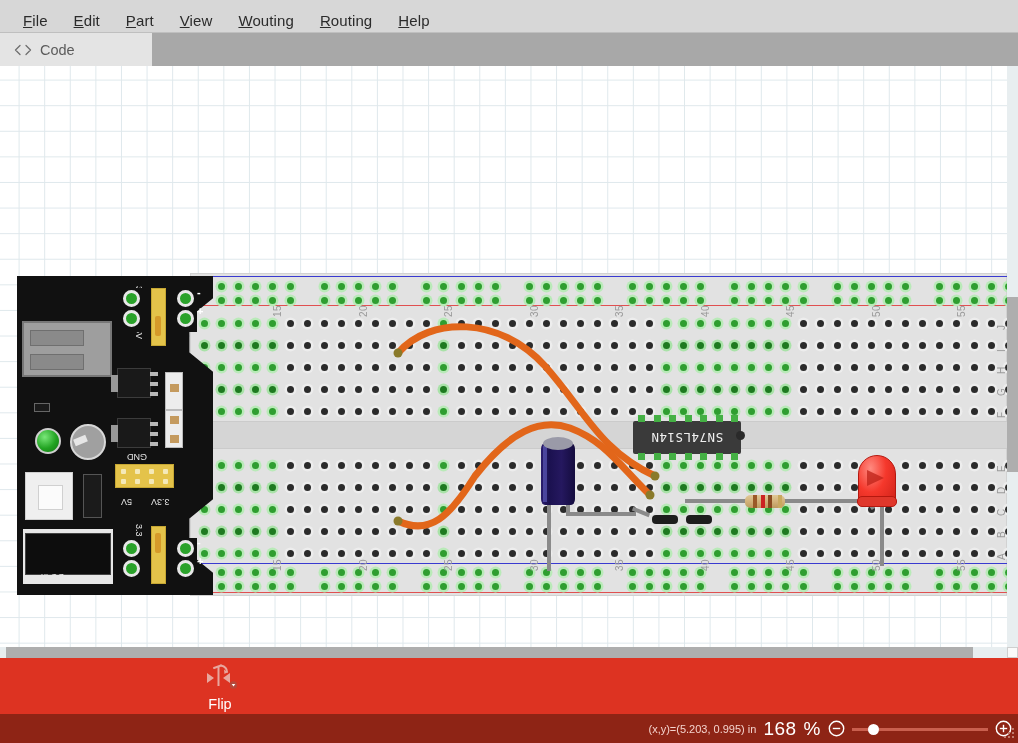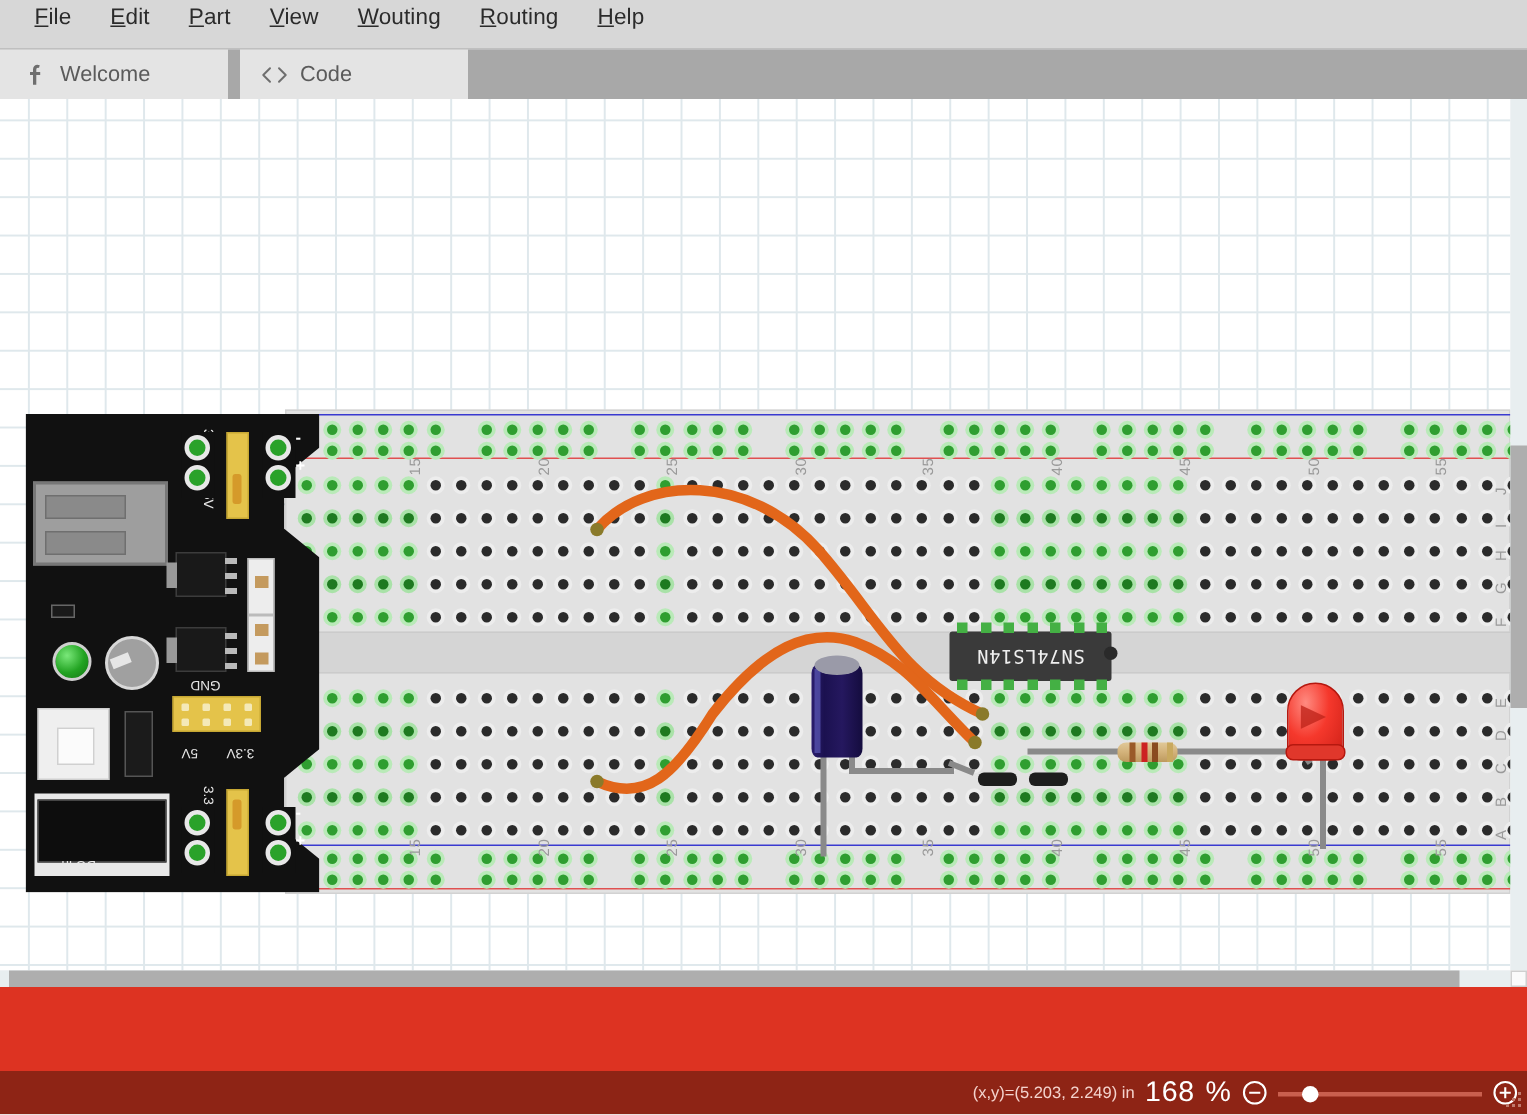--- a/index.html
+++ b/index.html
@@ -22,21 +22,21 @@
     background: #eceff1;
   }
 
   
   .menubar {
     position: absolute;
     left: 0; top: 0;
     width: 1018px; height: 33px;
     background: #d7d7d7;
     display: flex;
-    align-items: flex-start;
+    align-items: flex-end;
     padding-left: 10px;
     box-sizing: border-box;
     border-bottom: 1px solid #bfbfbf;
   }
   .menu-item {
     font-size: 15px;
     color: #2b2b2b;
     padding: 3px 13px;
     cursor: default;
     letter-spacing: 0.1px;
@@ -624,28 +624,20 @@
     <div class="menu-item"><span class="mn">E</span><span>dit</span></div>
     <div class="menu-item"><span class="mn">P</span><span>art</span></div>
     <div class="menu-item"><span class="mn">V</span><span>iew</span></div>
     <div class="menu-item"><span class="mn">W</span><span>outing</span></div>
     <div class="menu-item"><span class="mn">R</span><span>outing</span></div>
     <div class="menu-item"><span class="mn">H</span><span>elp</span></div>
   </div>
 
   <div class="tabbar">
 
-    <div class="tab">
-      <span class="ticon">
-        <svg width="12" height="16" viewBox="0 0 12 16">
-            <path d="M9.5 1.5c-2 -1 -4.5 0 -4.5 2.8V6H3v2h2v6.5h2.2V8h2.6V6H7.2V4.3c0-1 .8-1.5 1.8-1c0 0 .5-1.8.5-1.8z" fill="#6e6e6e"></path>
-          </svg>
-      </span>
-      <span>Welcome</span>
-    </div>
 
 
 
 
     <div class="tab">
       <span class="ticon">
         <svg width="18" height="12" viewBox="0 0 18 12">
             <path d="M6 1.5L1.5 6L6 10.5M12 1.5L16.5 6L12 10.5" stroke="#6e6e6e" stroke-width="1.3" fill="none" stroke-linecap="round" stroke-linejoin="round"></path>
           </svg>
       </span>
@@ -1498,25 +1490,40 @@
   </div>
   <div class="hscroll">
     <div class="hthumb"></div>
   </div>
   <div class="corner-box"></div>
 
   <div class="toolbar">
 
 
 
+    <div class="tool" style="left:176px;">
+      <span class="ticon-big">
+        <svg width="34" height="30" viewBox="0 0 34 30">
+          <line x1="15.5" y1="2" x2="15.5" y2="22" stroke="#e8a79e" stroke-width="2"></line>
+          <path d="M11 4 L18 1.5" stroke="#e8a79e" stroke-width="2" stroke-linecap="round"></path>
+          <path d="M18 1.5 C22 2.5 24 5 24 8" fill="none" stroke="#e8a79e" stroke-width="2" stroke-linecap="round"></path>
+          <path d="M21 5.5 L24.5 8 L21.5 10" fill="#e8a79e"></path>
+          <path d="M4 9 L4 19 L11 14z" fill="#e8a79e"></path>
+          <path d="M27 9 L27 19 L20 14z" fill="#e8a79e"></path>
+          <circle cx="30.5" cy="21" r="3.7" fill="#b7483a"></circle>
+          <path d="M28.7 20 L32.3 20 L30.5 22.4z" fill="#ffffff"></path>
+        </svg>
+      </span>
+      <span class="tlabel">Flip</span>
+    </div>
 
   </div>
 
   <div class="statusbar">
-    <span class="coords">(x,y)=(5.203, 2.249) in</span>
+    <span class="coords">(x,y)=(5.203, 0.995) in</span>
     <span class="zoomval">168</span>
     <span class="zoomval">%</span>
     <span class="zsign">
       <svg width="17" height="17" viewBox="0 0 17 17">
           <circle cx="8.5" cy="8.5" r="7.2" fill="none" stroke="#ffffff" stroke-width="1.4"></circle>
           <line x1="4.8" y1="8.5" x2="12.2" y2="8.5" stroke="#ffffff" stroke-width="1.4"></line>
         </svg>
     </span>
     <span class="zslider">
       <span class="track"></span>

